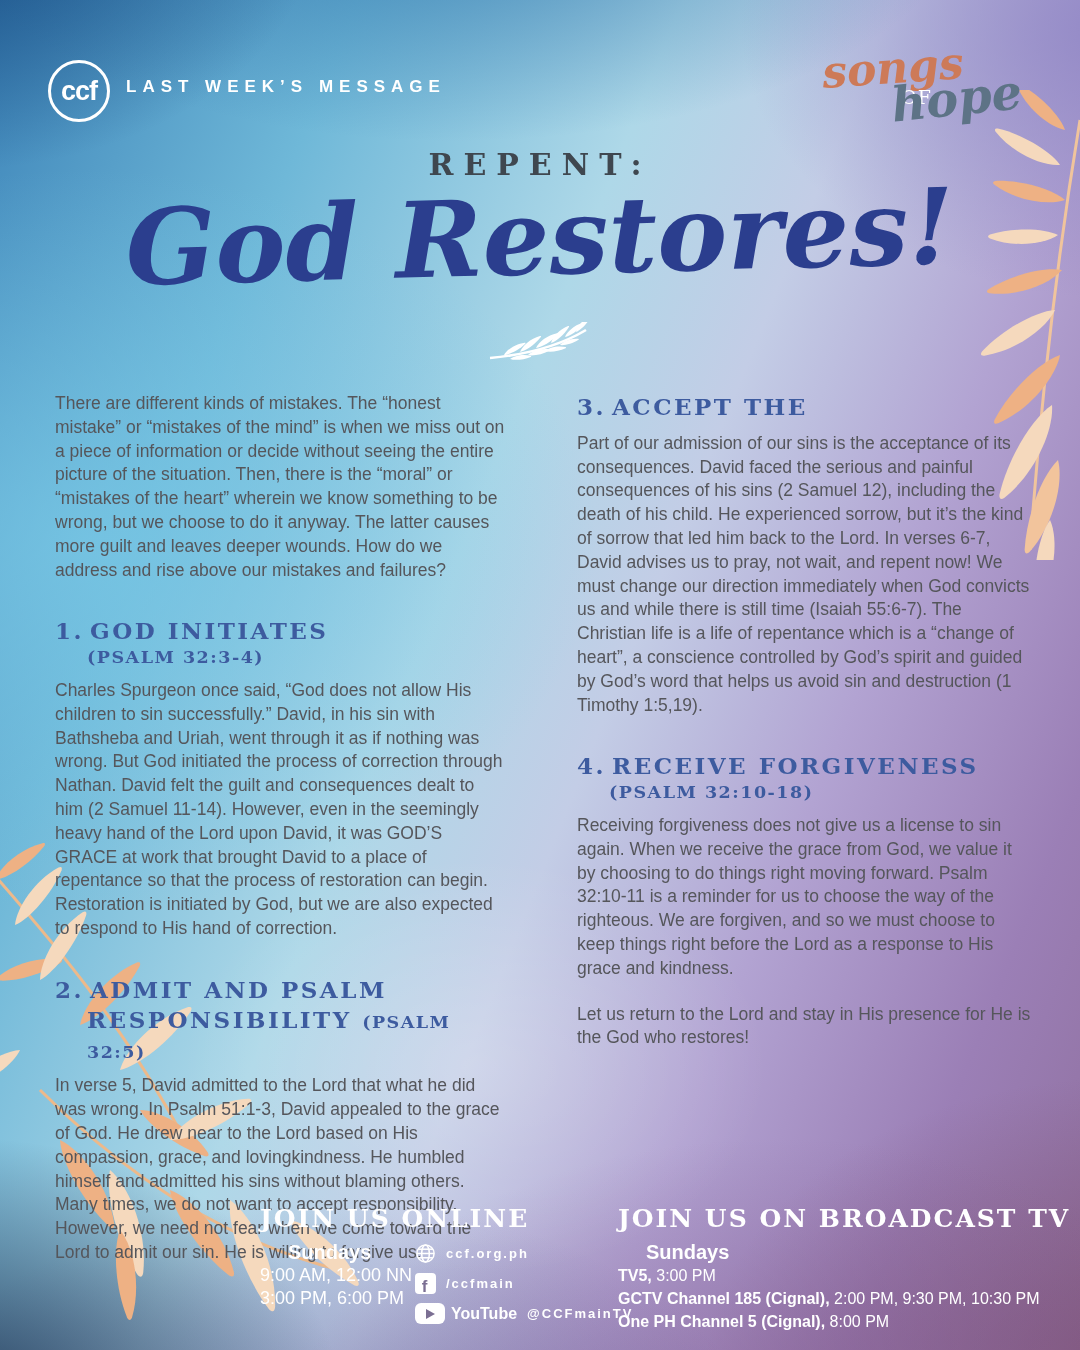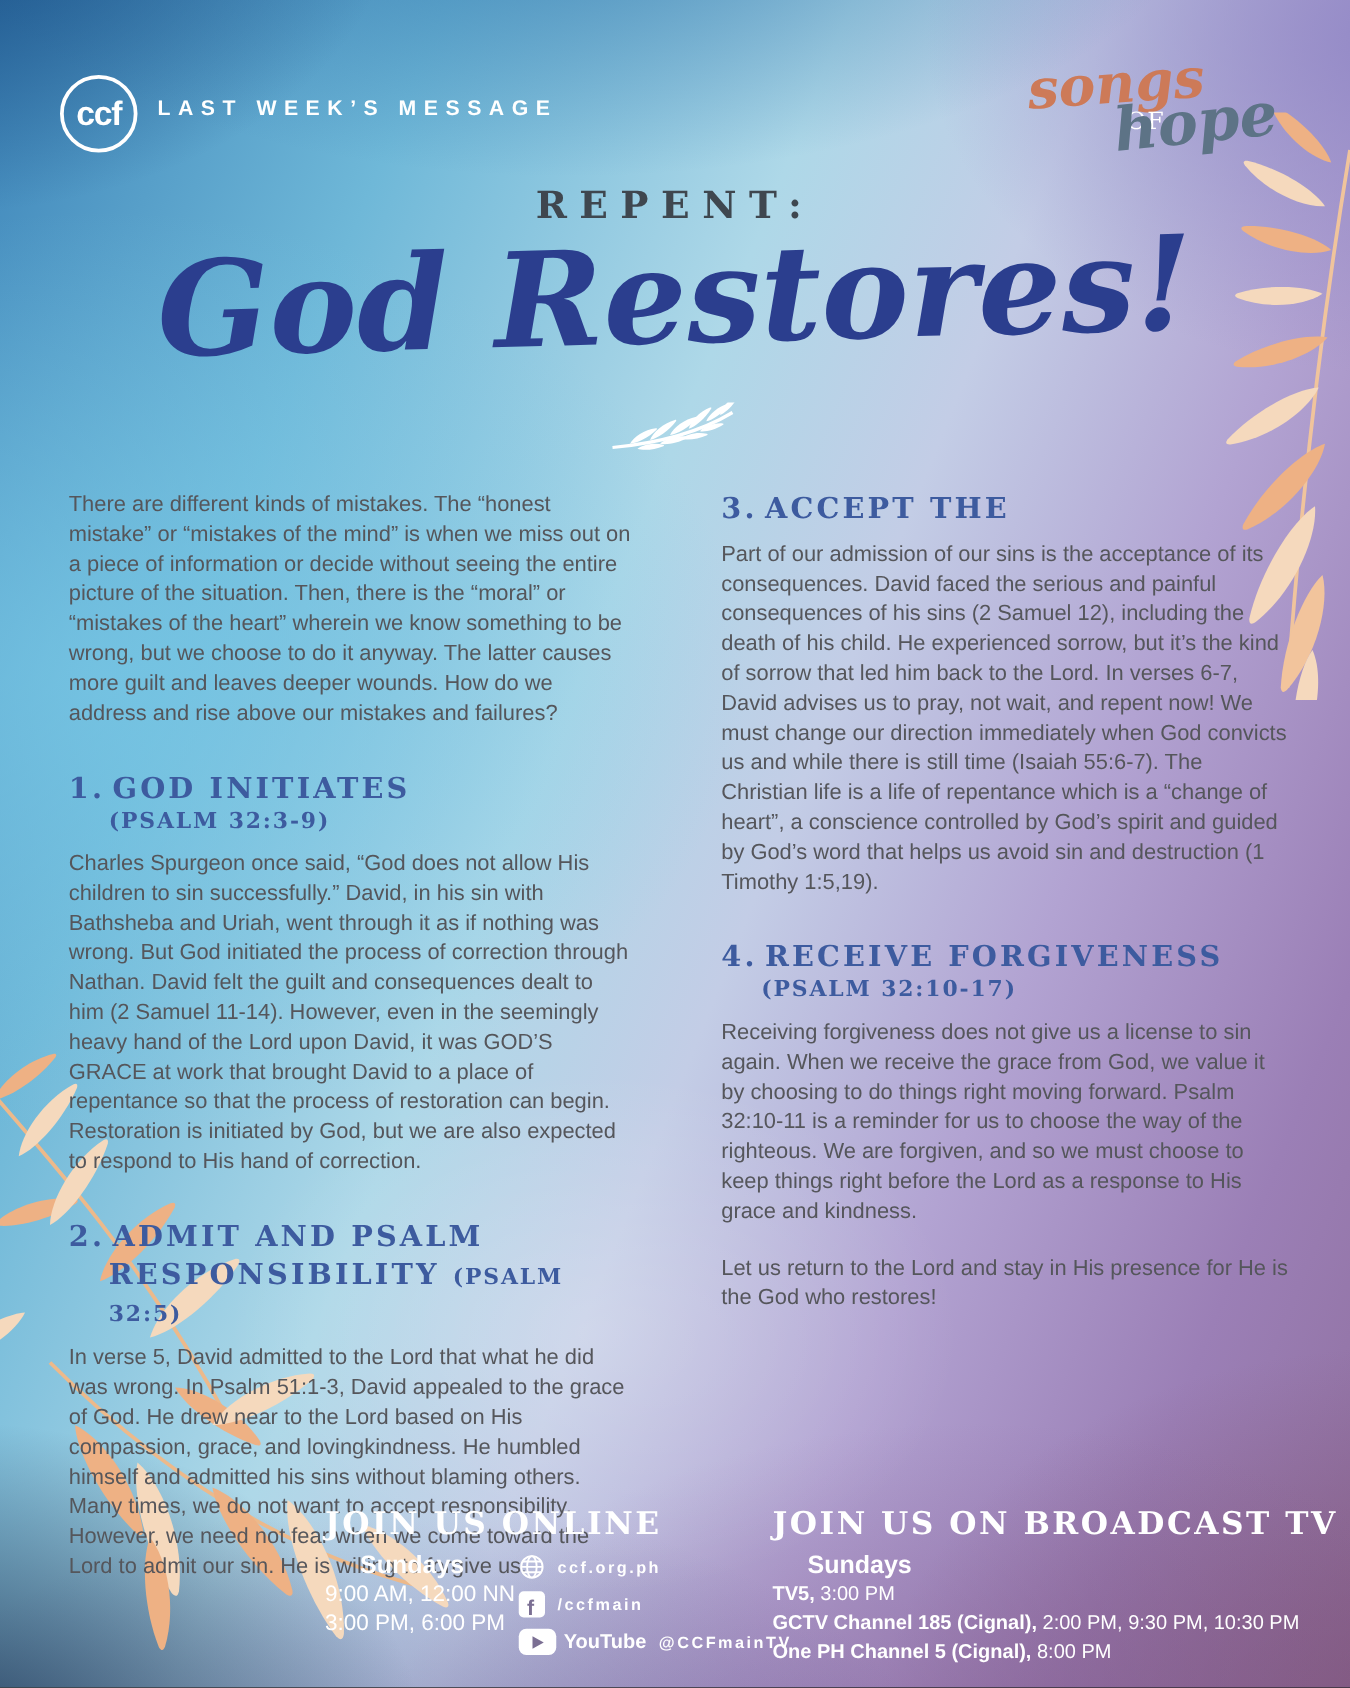--- a/index.html
+++ b/index.html
@@ -153,21 +153,21 @@
       <use href="#leaf" transform="translate(72,23) rotate(-16) scale(0.24)"></use>
     </g>
   </svg>
 
   <div class="layer-text col col-left">
     <p class="para">There are different kinds of mistakes. The “honest mistake” or “mistakes of the mind” is when we miss out on a piece of information or decide without seeing the entire picture of the situation. Then, there is the “moral” or “mistakes of the heart” wherein we know something to be wrong, but we choose to do it anyway. The latter causes more guilt and leaves deeper wounds. How do we address and rise above our mistakes and failures?</p>
 
     <div class="section">
       <div class="sec-h">
         <span class="num">1.</span><span>GOD INITIATES</span>
-        <span class="sec-line2 ref">(PSALM 32:3-9)</span>
+        <span class="sec-line2 ref">(PSALM 32:3-4)</span>
       </div>
       <p class="para sec-body">Charles Spurgeon once said, “God does not allow His children to sin successfully.” David, in his sin with Bathsheba and Uriah, went through it as if nothing was wrong. But God initiated the process of correction through Nathan. David felt the guilt and consequences dealt to him (2 Samuel 11-14). However, even in the seemingly heavy hand of the Lord upon David, it was GOD’S GRACE at work that brought David to a place of repentance so that the process of restoration can begin. Restoration is initiated by God, but we are also expected to respond to His hand of correction.</p>
     </div>
 
     <div class="section">
       <div class="sec-h">
         <span class="num">2.</span><span>ADMIT AND PSALM</span>
         <span class="sec-line2"><span>RESPONSIBILITY </span><span class="ref">(PSALM 32:5)</span></span>
       </div>
       <p class="para sec-body">In verse 5, David admitted to the Lord that what he did was wrong. In Psalm 51:1-3, David appealed to the grace of God. He drew near to the Lord based on His compassion, grace, and lovingkindness. He humbled himself and admitted his sins without blaming others. Many times, we do not want to accept responsibility. However, we need not fear when we come toward the Lord to admit our sin. He is willing to forgive us.</p>
@@ -178,21 +178,21 @@
     <div class="section" style="margin-top:0;">
       <div class="sec-h">
         <span class="num">3.</span><span>ACCEPT THE</span>
       </div>
       <p class="para sec-body">Part of our admission of our sins is the acceptance of its consequences. David faced the serious and painful consequences of his sins (2 Samuel 12), including the death of his child. He experienced sorrow, but it’s the kind of sorrow that led him back to the Lord. In verses 6-7, David advises us to pray, not wait, and repent now! We must change our direction immediately when God convicts us and while there is still time (Isaiah 55:6-7). The Christian life is a life of repentance which is a “change of heart”, a conscience controlled by God’s spirit and guided by God’s word that helps us avoid sin and destruction (1 Timothy 1:5,19).</p>
     </div>
 
     <div class="section">
       <div class="sec-h">
         <span class="num">4.</span><span>RECEIVE FORGIVENESS</span>
-        <span class="sec-line2 ref">(PSALM 32:10-17)</span>
+        <span class="sec-line2 ref">(PSALM 32:10-18)</span>
       </div>
       <p class="para sec-body">Receiving forgiveness does not give us a license to sin again. When we receive the grace from God, we value it by choosing to do things right moving forward. Psalm 32:10-11 is a reminder for us to choose the way of the righteous. We are forgiven, and so we must choose to keep things right before the Lord as a response to His grace and kindness.</p>
     </div>
 
     <p class="para closing">Let us return to the Lord and stay in His presence for He is the God who restores!</p>
   </div>
 
   <div class="layer-text footer-online">
     <div class="f-head">JOIN US ONLINE</div>
     <div class="f-cols">

